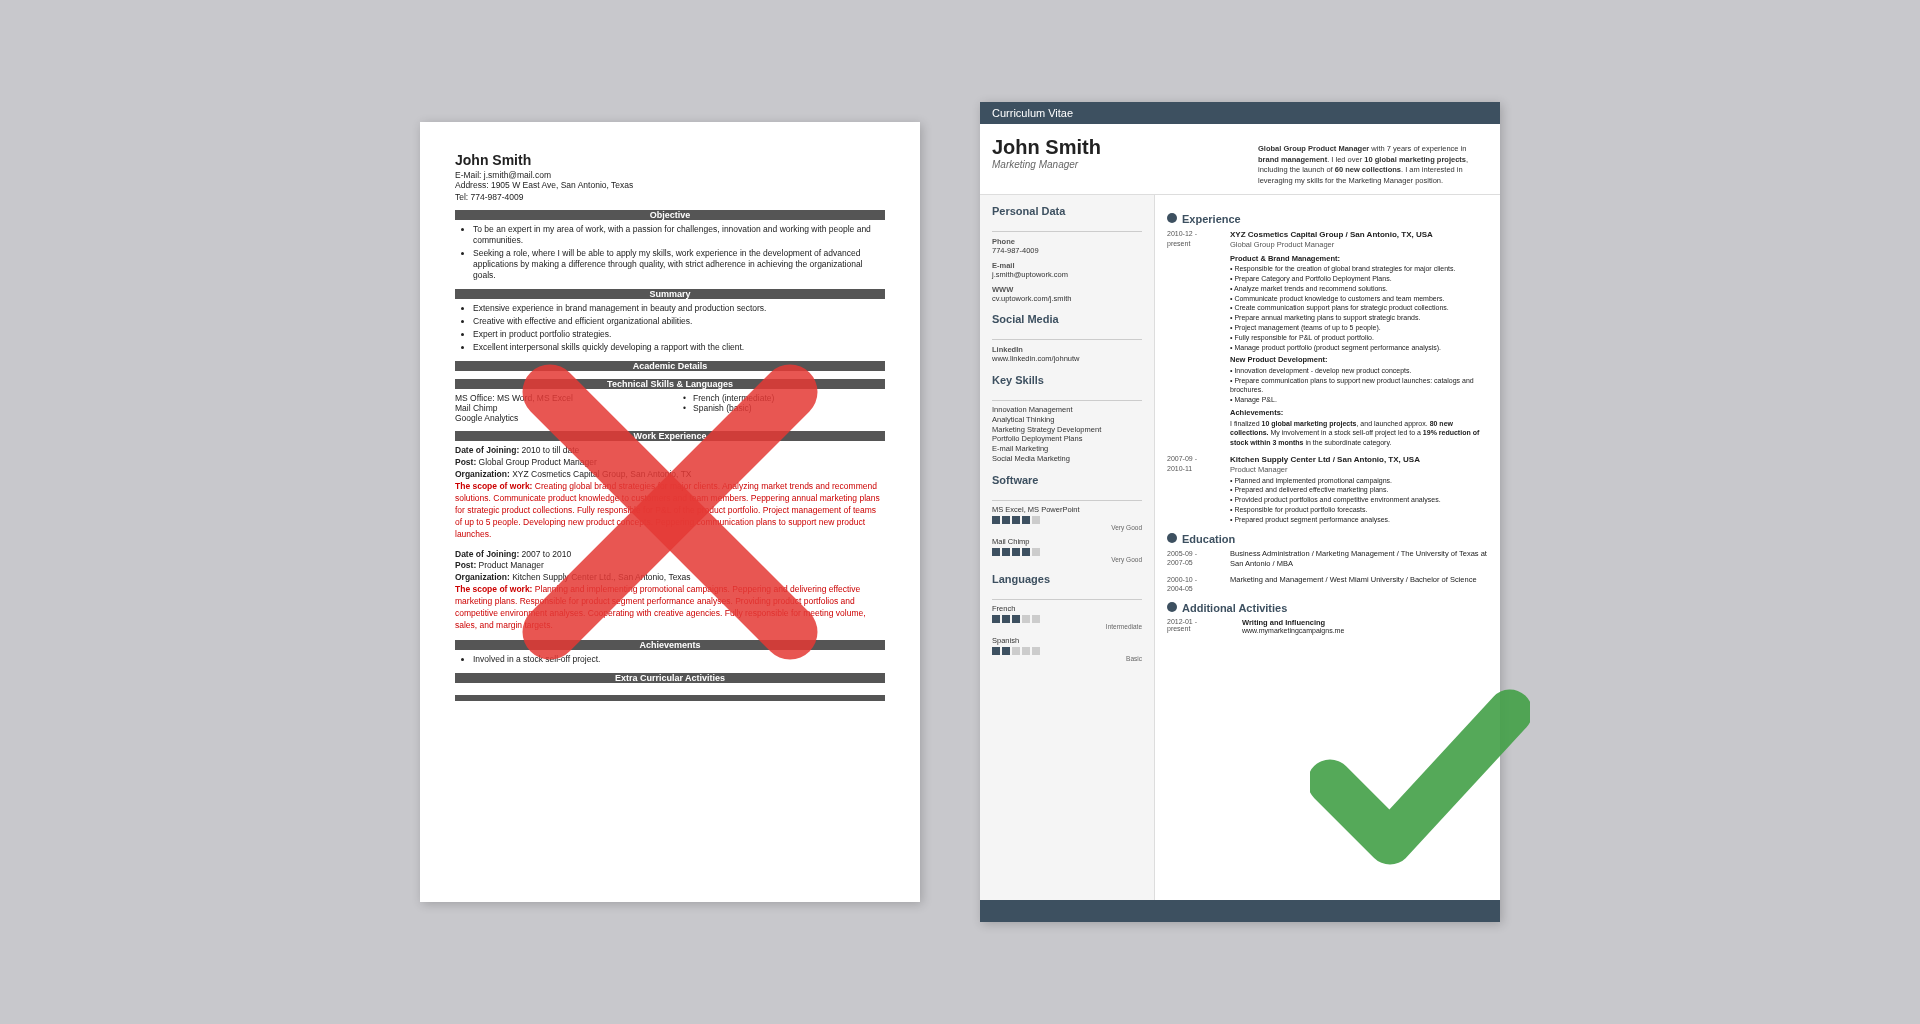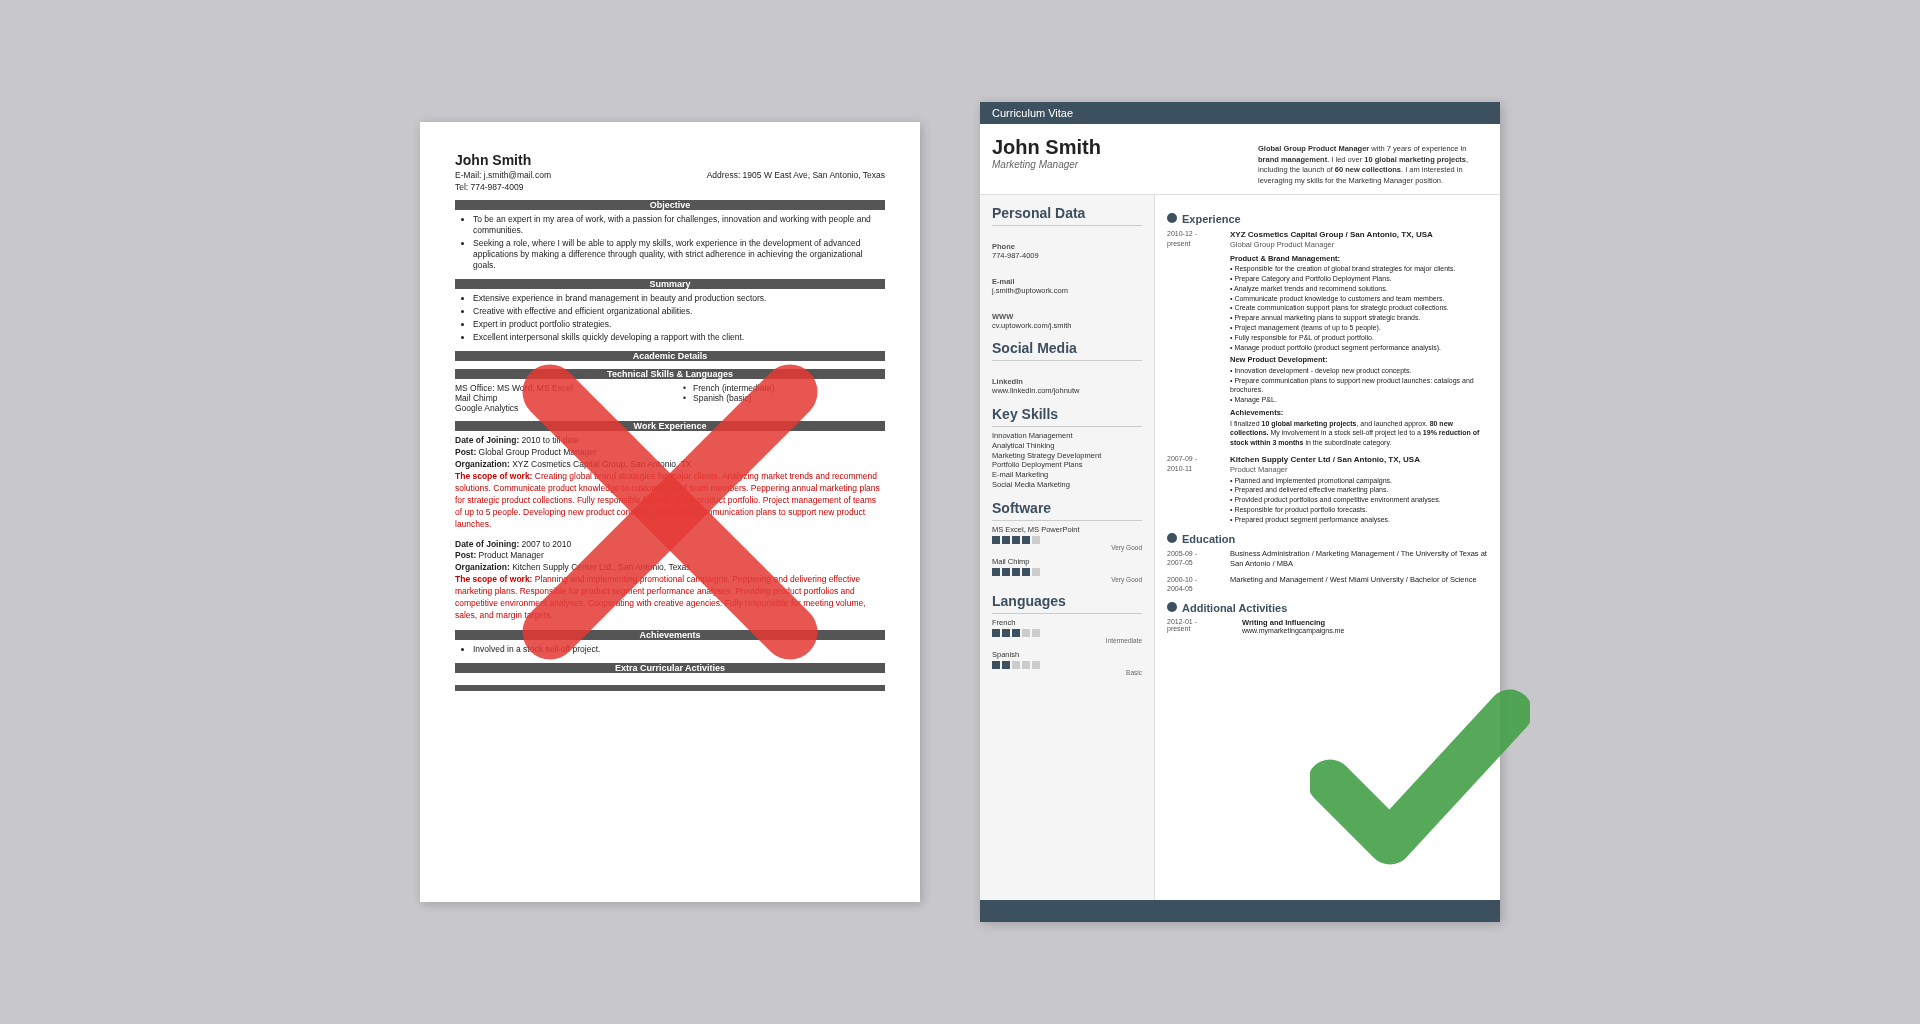--- a/index.html
+++ b/index.html
@@ -30,20 +30,21 @@
     .resume-left .name {
       font-size: 14px;
       font-weight: bold;
       margin-bottom: 2px;
     }
     .resume-left .contact-line {
       display: flex;
       justify-content: space-between;
       font-size: 8.5px;
       margin-bottom: 2px;
+      flex-direction: column;
     }
     .resume-left .section-header {
       background: #555;
       color: #fff;
       text-align: center;
       font-weight: bold;
       font-size: 9px;
       padding: 0 0;
       margin: 8px 0 4px 0;
     }
@@ -135,35 +136,35 @@
       font-size: 8px;
     }
 
     .resume-right .main-content {
       flex: 1;
       padding: 10px 12px;
       font-size: 8px;
     }
 
     .sidebar-section-title {
-      font-size: 14px;
+      font-size: 11px;
       font-weight: bold;
       color: #3d5060;
       margin-top: 10px;
       margin-bottom: 4px;
       border-bottom: 1px solid #ccc;
-      padding-bottom: 4px;
+      padding-bottom: 14px;
     }
     .sidebar-section-title:first-child { margin-top: 0; }
 
     .sidebar-field-label {
       font-size: 7.5px;
       font-weight: bold;
       color: #555;
-      margin-top: 16px;
+      margin-top: 5px;
     }
     .sidebar-field-value {
       font-size: 7.5px;
       color: #333;
       line-height: 1.3;
     }
 
     .skill-item {
       margin-bottom: 6px;
     }

